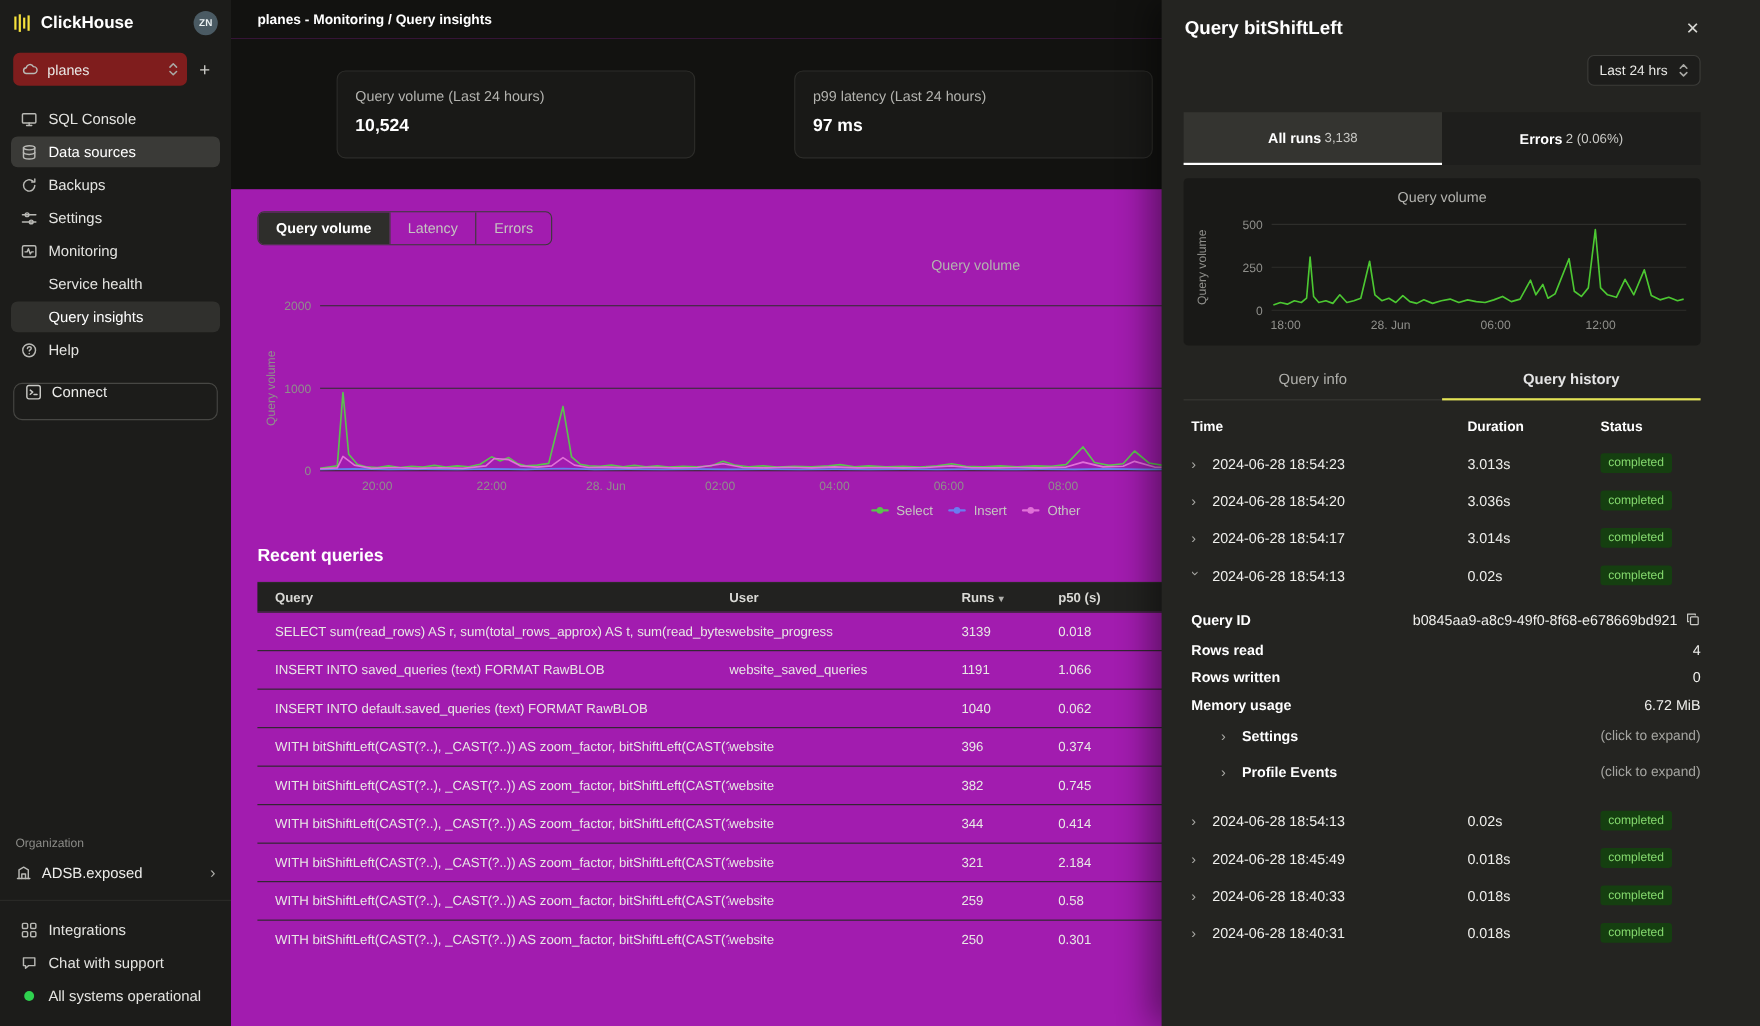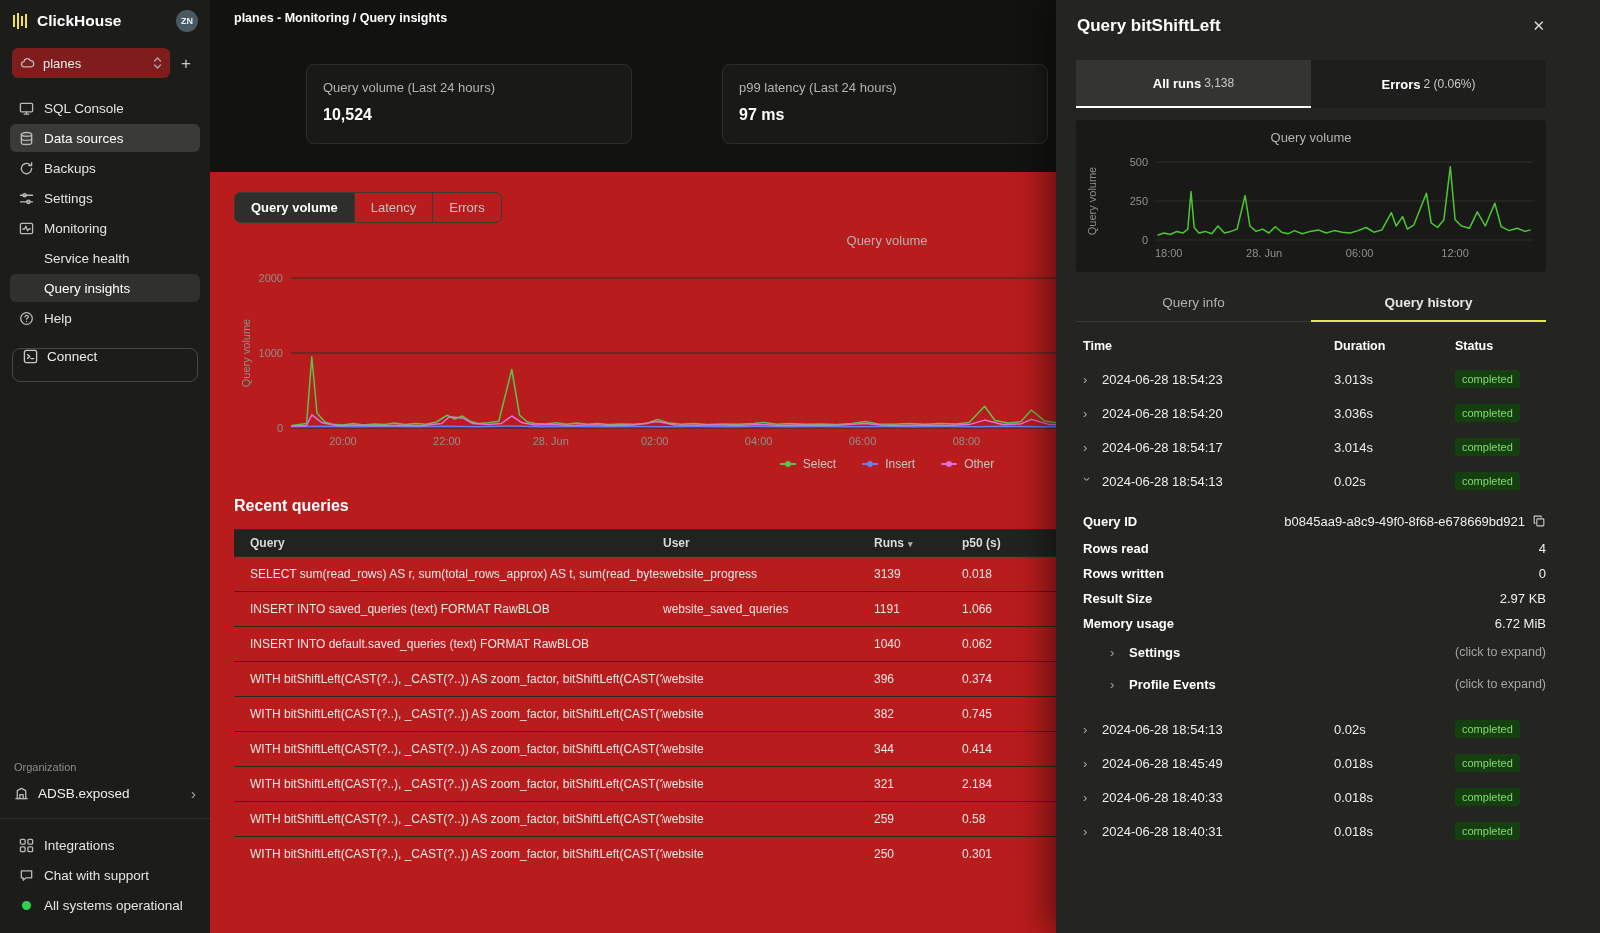--- a/index.html
+++ b/index.html
@@ -30,34 +30,34 @@
   .dot{width:9px;height:9px;border-radius:50%;background:#2fd24f;display:inline-block}
   .connect-btn{margin:14px 12px 0;display:flex;align-items:flex-start;gap:9px;height:34px;padding:0 10px;background:none;border:1px solid #474744;border-radius:8px;color:#ededeb;font-size:13.5px;font-family:inherit;cursor:pointer}
   .spacer{flex:1}
   .org-heading{font-size:11px;color:#8c8c88;padding:0 14px;margin-bottom:6px}
   .org-item{display:flex;align-items:center;gap:9px;padding:6px 14px;font-size:13.5px;cursor:pointer}
   .org-item .chev-r{margin-left:auto;color:#b0b0ac;font-size:15px}
   .divider{height:1px;background:#2c2c29;margin:10px 0}
   .footer-nav{padding:2px 10px 14px;display:flex;flex-direction:column;gap:2px}
 
   
-  .main{position:absolute;left:210px;right:0;top:0;bottom:0;background:#b91c1c;z-index:1}
+  .main{position:absolute;left:210px;right:0;top:0;bottom:0;background:#a21caf;z-index:1}
   .topbar{height:35px;background:#121210;display:flex;align-items:center;padding:0 24px;font-size:12.5px;font-weight:700;color:#fff}
   .stats-band{background:#121210;padding:29px 0 28px 96px;display:flex;gap:90px}
   .stat-card{width:326px;height:80px;background:#191917;border:1px solid #2d2d2a;border-radius:8px;padding:15px 16px}
   .stat-title{font-size:13px;color:#b3b3af}
   .stat-value{font-size:16px;font-weight:700;color:#fff;margin-top:11px}
   .content{padding:20px 0 0 24px}
   .view-tabs{display:inline-flex;border:1px solid #3a3a37;border-radius:6px;overflow:hidden}
   .vtab{padding:7px 16px;font-size:13px;color:#c4c4c0;border-left:1px solid #3a3a37;cursor:pointer}
   .vtab:first-child{border-left:none}
   .vtab.active{background:#2e2e2b;color:#fff;font-weight:700}
   .chart-block{width:1306px;margin-top:10px}
   .chart-title{text-align:center;font-size:13px;color:#b3b3af;height:20px;margin-top:6px}
-  .legend{display:flex;justify-content:center;gap:26px;margin-top:4px}
+  .legend{display:flex;justify-content:center;gap:14px;margin-top:4px}
   .legend-item{display:flex;align-items:center;gap:7px;font-size:12px;color:#c6c6c2;cursor:pointer}
   .lswatch{position:relative;width:16px;height:2px;border-radius:1px}
   .lswatch i{position:absolute;left:5px;top:-2px;width:6px;height:6px;border-radius:50%;display:block}
   .rq-title{font-size:16px;font-weight:700;color:#fff;margin:26px 0 14px}
   .rq-table{width:1306px;border-top:1px solid #2b2b28}
   .rq-header{display:grid;grid-template-columns:413px 211px 88px 130px 1fr;align-items:center;height:26px;background:#222220;font-size:12px;font-weight:700;color:#d9d9d5;padding-left:16px}
   .rq-header .caret{color:#b0b0ac;font-size:9px;margin-left:4px}
   .rq-row{display:grid;grid-template-columns:413px 211px 88px 130px 1fr;align-items:center;height:35px;border-top:1px solid #292926;padding-left:16px;font-size:12px;color:#e8e8e5;cursor:pointer}
   .rq-row span{white-space:nowrap;overflow:hidden;padding-right:12px}
 
@@ -398,20 +398,31 @@
     </div>
   </div>
 </main>
 
 <aside class="drawer">
   <div class="drawer-head">
     <span class="drawer-title">Query bitShiftLeft</span>
     <span class="close">✕</span>
   </div>
 
+  <div class="range-row">
+    <div class="range-select">
+      <span>Last 24 hrs</span>
+      <span>
+        <svg width="9" height="14" viewBox="0 0 9 14" fill="none" stroke="#a9a9a5" stroke-width="1.4" stroke-linecap="round" stroke-linejoin="round">
+            <path d="M1.5 5L4.5 2l3 3"></path>
+            <path d="M1.5 9l3 3 3-3"></path>
+          </svg>
+      </span>
+    </div>
+  </div>
 
   <div class="summary">
     <div class="sum-tab active">
       <div class="sum-label">All runs</div>
       <div class="sum-value">3,138</div>
     </div>
     <div class="sum-tab">
       <div class="sum-label">Errors</div>
       <div class="sum-value">2 (0.06%)</div>
     </div>
@@ -492,24 +503,20 @@
       </div>
       <div class="drow">
         <span class="dlabel">Rows read</span>
             <span class="dvalue">4</span>
       </div>
       <div class="drow">
         <span class="dlabel">Rows written</span>
             <span class="dvalue">0</span>
       </div>
       <div class="drow">
-        <span class="dlabel">Result Size</span>
-            <span class="dvalue">2.97 KB</span>
-      </div>
-      <div class="drow">
         <span class="dlabel">Memory usage</span>
             <span class="dvalue">6.72 MiB</span>
       </div>
       <div class="drow expandable">
         <span class="chev">›</span>
         <span class="dlabel">Settings</span>
         <span class="hint">(click to expand)</span>
       </div>
       <div class="drow expandable">
         <span class="chev">›</span>

